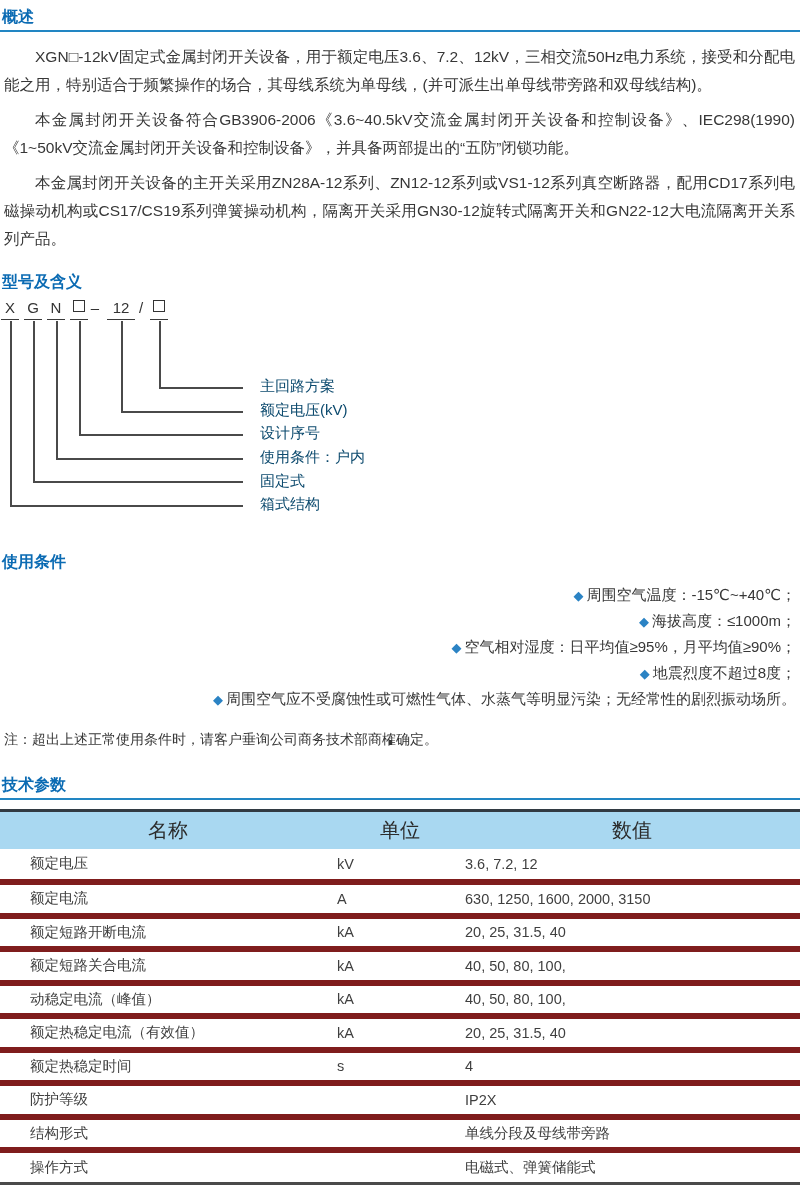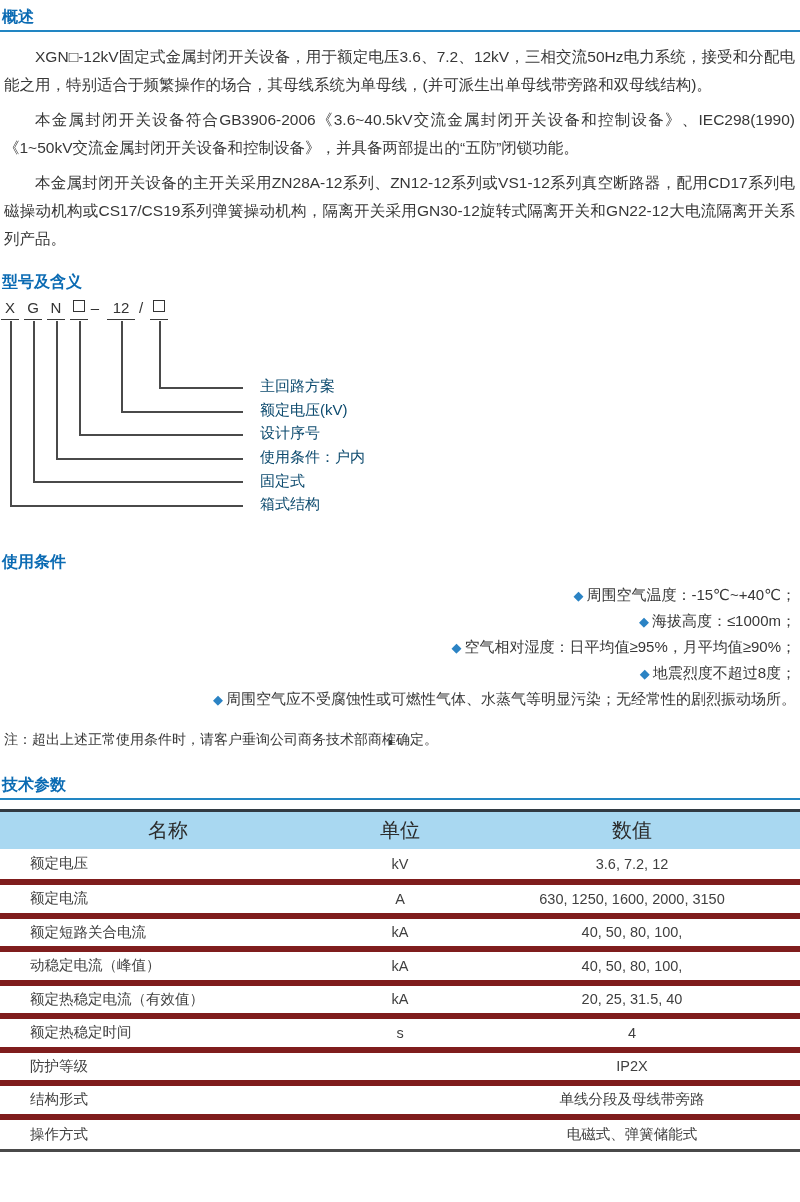--- a/index.html
+++ b/index.html
@@ -31,21 +31,21 @@
   .sec-params{margin-top:16px;}
   .params-table{width:100%;border-collapse:collapse;table-layout:fixed;margin-top:9px;
                 border-top:3px solid #323a42;border-bottom:3px solid #4a4a4a;}
   .params-table col.c-name{width:42%;}
   .params-table col.c-unit{width:16%;}
   .params-table col.c-val{width:42%;}
   .params-table thead tr{background:var(--th-bg,#a9d8f1);height:38px;}
   .params-table th{font-size:20px;font-weight:normal;color:#2b2b2b;text-align:center;}
   .params-table tbody tr{height:33.5px;border-bottom:6px solid #7f1d1d;}
   .params-table tbody tr:last-child{border-bottom:none;}
-  .params-table td{font-size:14.5px;color:#3f3f3f;text-align:center;overflow:hidden;}
+  .params-table td{font-size:14.5px;color:#3f3f3f;text-align:left;overflow:hidden;}
   .params-table td.name{text-align:left;padding-left:30px;}
 </style>
 </head>
 <body>
 
 <div class="page">
 
   <section>
     <h2 class="sec-title underlined">概述</h2>
     <div class="paras" id="overview-paras">
@@ -119,20 +119,25 @@
             <td class="name">额定电压</td>
             <td>kV</td>
             <td>3.6, 7.2, 12</td>
           </tr>
           <tr>
             <td class="name">额定电流</td>
             <td>A</td>
             <td>630, 1250, 1600, 2000, 3150</td>
           </tr>
           <tr>
+            <td class="name">额定短路开断电流</td>
+            <td>kA</td>
+            <td>20, 25, 31.5, 40</td>
+          </tr>
+          <tr>
             <td class="name">额定短路关合电流</td>
             <td>kA</td>
             <td>40, 50, 80, 100,</td>
           </tr>
           <tr>
             <td class="name">动稳定电流（峰值）</td>
             <td>kA</td>
             <td>40, 50, 80, 100,</td>
           </tr>
           <tr>

